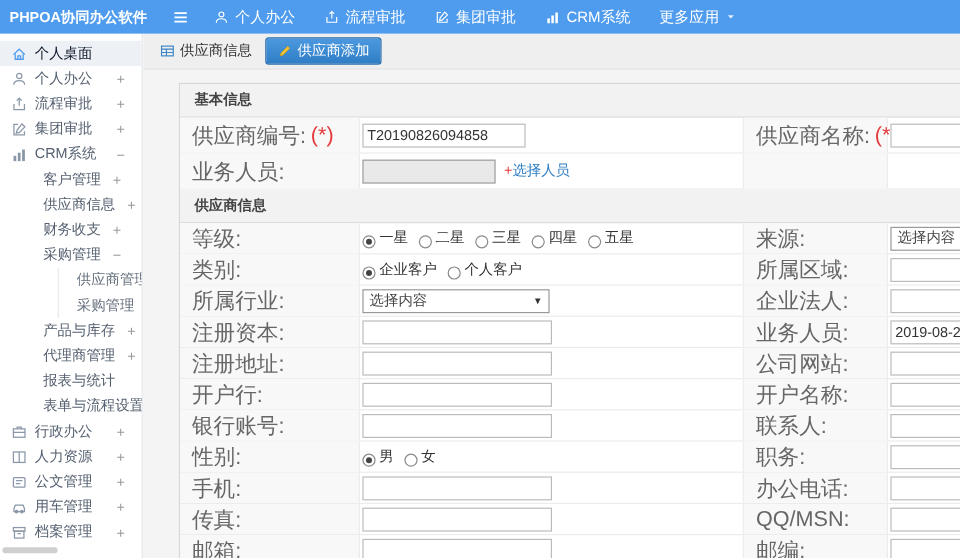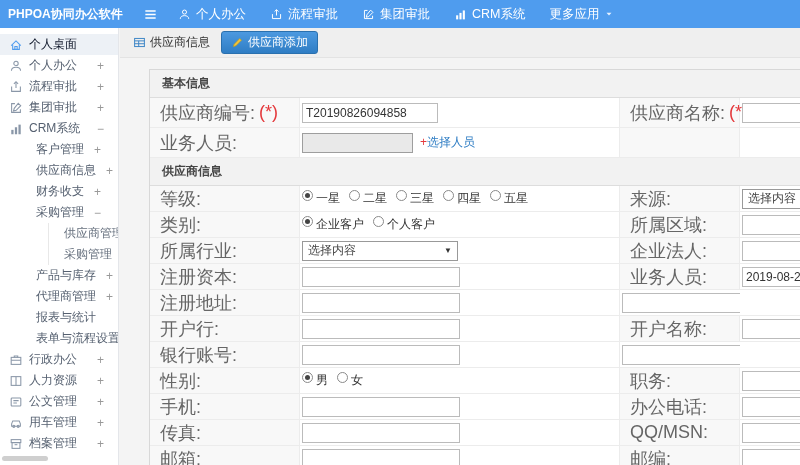--- a/index.html
+++ b/index.html
@@ -62,21 +62,21 @@
        box-sizing:content-box;background:#fff;font-family:inherit;}
   .inp.gray{width:103px;background:#e9e9e9;border-color:#9e9e9e;}
   input[data-name="field-supplier-code"]{width:128px;}
   .plink{margin-left:7px;cursor:pointer;white-space:nowrap;}
   .plus{color:#e4393c;}
   .ltext{color:#2f7dc4;}
   .selbox{width:156px;height:20px;border:1px solid #999;background:#fff;display:flex;align-items:center;
           justify-content:space-between;padding:0 5px;box-sizing:border-box;color:#444;cursor:pointer;flex:none;}
   .selbox .caret{font-size:8px;color:#333;}
   .rgroup{display:flex;align-items:center;}
-  .ropt{display:flex;align-items:flex-start;gap:3px;margin-right:9px;color:#333;cursor:pointer;}
+  .ropt{display:flex;align-items:flex-end;gap:3px;margin-right:9px;color:#333;cursor:pointer;}
   .radio{width:11px;height:11px;border:1px solid #8a8a8a;border-radius:50%;background:#fff;
          display:inline-block;position:relative;box-sizing:border-box;flex:none;}
   .radio.sel::after{content:"";position:absolute;left:2px;top:2px;width:5px;height:5px;border-radius:50%;background:#444;}
 </style>
 </head>
 <body>
 
 <div class="topbar" data-name="topbar">
   <div class="logo" data-name="app-logo">PHPOA协同办公软件</div>
   <span class="icon hamburger" data-name="hamburger-menu-icon">
@@ -429,20 +429,23 @@
               <input class="inp" data-name="field-founding-date" type="text" value="2019-08-26" style="">
             </div>
           </div>
           <div class="frow" data-name="form-row">
             <div class="fcell-label" data-name="field-label-cell">
               <span class="lab" data-name="field-label">注册地址:</span>
             </div>
             <div class="fcell-value" data-name="field-value-cell">
               <input class="inp" data-name="field-registered-address" type="text" value="" style="">
             </div>
+            <div class="fcell-label" data-name="field-label-cell">
+              <span class="lab" data-name="field-label">公司网站:</span>
+            </div>
             <div class="fcell-value" data-name="field-value-cell">
               <input class="inp" data-name="field-company-website" type="text" value="" style="">
             </div>
           </div>
           <div class="frow" data-name="form-row">
             <div class="fcell-label" data-name="field-label-cell">
               <span class="lab" data-name="field-label">开户行:</span>
             </div>
             <div class="fcell-value" data-name="field-value-cell">
               <input class="inp" data-name="field-bank" type="text" value="" style="">
@@ -453,20 +456,23 @@
             <div class="fcell-value" data-name="field-value-cell">
               <input class="inp" data-name="field-account-name" type="text" value="" style="">
             </div>
           </div>
           <div class="frow" data-name="form-row">
             <div class="fcell-label" data-name="field-label-cell">
               <span class="lab" data-name="field-label">银行账号:</span>
             </div>
             <div class="fcell-value" data-name="field-value-cell">
               <input class="inp" data-name="field-bank-account" type="text" value="" style="">
+            </div>
+            <div class="fcell-label" data-name="field-label-cell">
+              <span class="lab" data-name="field-label">联系人:</span>
             </div>
             <div class="fcell-value" data-name="field-value-cell">
               <input class="inp" data-name="field-contact-person" type="text" value="" style="">
             </div>
           </div>
           <div class="frow" data-name="form-row">
             <div class="fcell-label" data-name="field-label-cell">
               <span class="lab" data-name="field-label">性别:</span>
             </div>
             <div class="fcell-value" data-name="field-value-cell">

